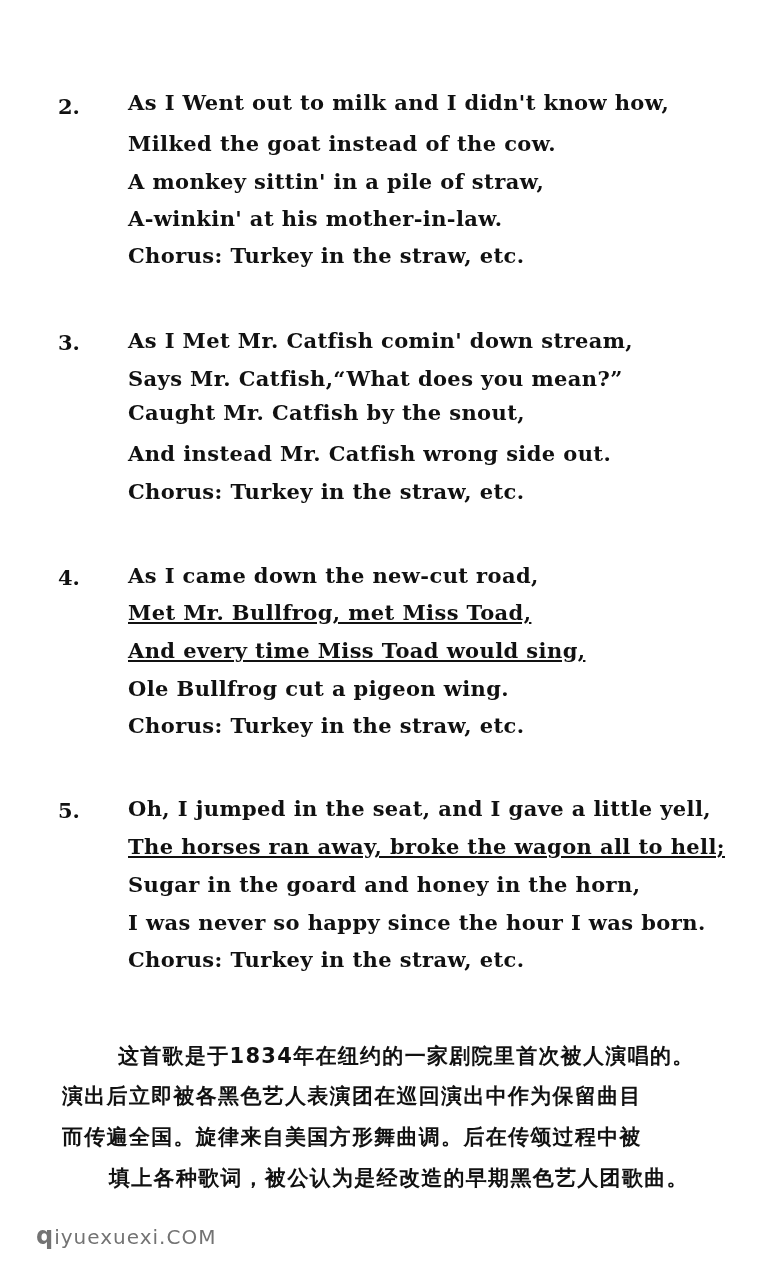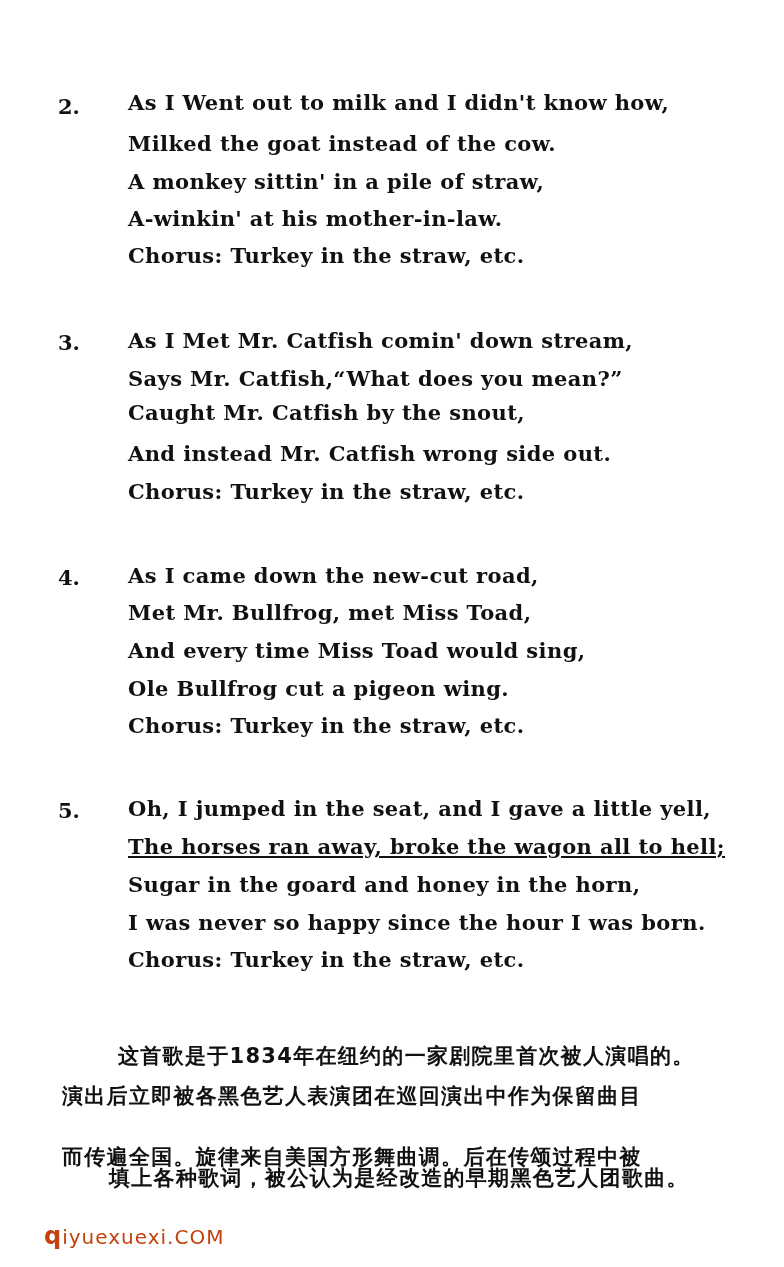--- a/index.html
+++ b/index.html
@@ -49,23 +49,22 @@
       line-height: 40px;
       white-space: nowrap;
       letter-spacing: 1.3px;
     }
     .watermark {
       position: absolute;
       left: 36px;
       top: 1222px;
       font-family: "DejaVu Sans", "Liberation Sans", sans-serif;
       font-size: 20px;
-      color: #c2410c;
+      color: #737373;
       letter-spacing: 1px;
-      margin-left: 8px;
     }
     .watermark .q { font-weight: bold; font-size: 24px; }
   </style>
 </head>
 <body>
 
 <div class="verse" style="top:84px;">
   <span class="verse-num" style="top:4px;">2.</span>
   <div class="verse-line" style="top:0px;">As I Went out to milk and I didn't know how,</div>
   <div class="verse-line" style="top:41px;">Milked the goat instead of the cow.</div>
@@ -79,37 +78,37 @@
   <div class="verse-line" style="top:0px;text-align:center;">As I Met Mr. Catfish comin' down stream,</div>
   <div class="verse-line" style="top:38px;">Says Mr. Catfish,“What does you mean?”</div>
   <div class="verse-line" style="top:72px;">Caught Mr. Catfish by the snout,</div>
   <div class="verse-line" style="top:113px;">And instead Mr. Catfish wrong side out.</div>
   <div class="verse-line" style="top:151px;">Chorus: Turkey in the straw, etc.</div>
 </div>
 
 <div class="verse" style="top:557px;">
   <span class="verse-num" style="top:2px;">4.</span>
   <div class="verse-line" style="top:0px;">As I came down the new-cut road,</div>
-  <div class="verse-line" style="top:37px;">Met Mr. Bullfrog, met Miss Toad,</div>
-  <div class="verse-line" style="top:75px;">And every time Miss Toad would sing,</div>
+  <div class="verse-line" style="top:37px;text-decoration:underline;">Met Mr. Bullfrog, met Miss Toad,</div>
+  <div class="verse-line" style="top:75px;text-decoration:underline;">And every time Miss Toad would sing,</div>
   <div class="verse-line" style="top:113px;">Ole Bullfrog cut a pigeon wing.</div>
   <div class="verse-line" style="top:150px;">Chorus: Turkey in the straw, etc.</div>
 </div>
 
 <div class="verse" style="top:790px;">
   <span class="verse-num" style="top:2px;">5.</span>
   <div class="verse-line" style="top:0px;">Oh, I jumped in the seat, and I gave a little yell,</div>
   <div class="verse-line" style="top:38px;text-decoration:underline;">The horses ran away, broke the wagon all to hell;</div>
   <div class="verse-line" style="top:76px;">Sugar in the goard and honey in the horn,</div>
   <div class="verse-line" style="top:114px;">I was never so happy since the hour I was born.</div>
   <div class="verse-line" style="top:151px;">Chorus: Turkey in the straw, etc.</div>
 </div>
 
 <div class="note" style="top:1036px;">
   <div class="note-line" style="top:0px; left:56px;">这首歌是于1834年在纽约的一家剧院里首次被人演唱的。</div>
   <div class="note-line" style="top:40px; left:0px;">演出后立即被各黑色艺人表演团在巡回演出中作为保留曲目</div>
-  <div class="note-line" style="top:81px; left:0px;margin-top:20px;">而传遍全国。旋律来自美国方形舞曲调。后在传颂过程中被</div>
+  <div class="note-line" style="top:81px; left:0px;">而传遍全国。旋律来自美国方形舞曲调。后在传颂过程中被</div>
   <div class="note-line" style="top:122px; left:0px;margin-left:47px;">填上各种歌词，被公认为是经改造的早期黑色艺人团歌曲。</div>
 </div>
 
 <div class="watermark">
   <span class="q">q</span><span>iyuexuexi.COM</span>
 </div>
 
 </body></html>

